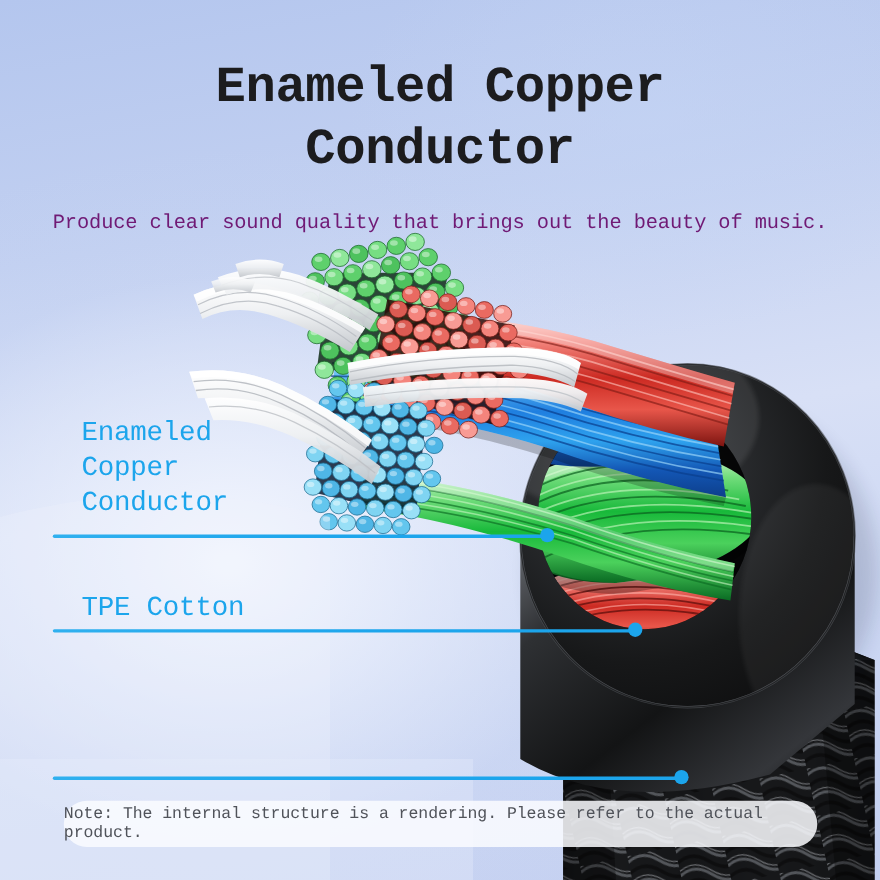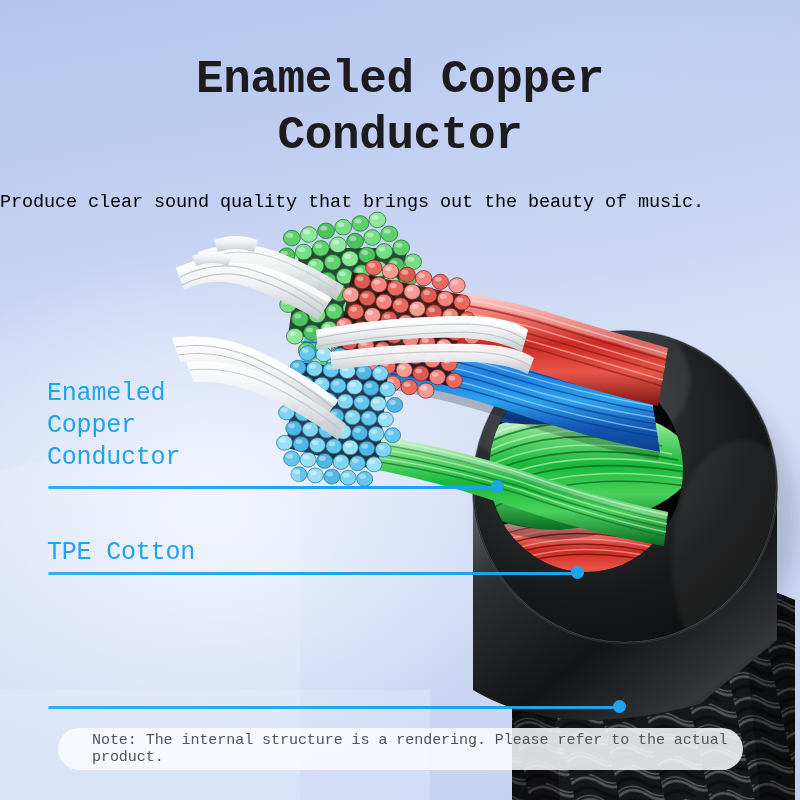--- a/index.html
+++ b/index.html
@@ -50,35 +50,36 @@
     font-size: 46px;
     font-weight: 700;
     line-height: 1.22;
     letter-spacing: -0.4px;
     white-space: pre-line;
   }
   .subhead {
     position: absolute;
     left: 0; right: 0;
     top: 192px;
-    text-align: left;
-    color: #000000;
+    text-align: center;
+    color: #701a75;
     font-size: 18.5px;
     font-weight: 400;
     letter-spacing: -0.1px;
   }
 
   .callout {
     position: absolute;
     color: #1ca5ec;
     font-size: 25px;
     font-weight: 400;
     line-height: 1.28;
     white-space: pre-line;
     letter-spacing: -0.2px;
+    margin-left: 27px;
   }
   #callout-1 { left: 47px; top: 378px; }
   #callout-2 { left: 47px; top: 537px; }
   #callout-3 { left: 47px; top: 622px; }
 
   .leader { position: absolute; height: 14px; }
   .leader .bar {
     position: absolute;
     left: 0; top: 6px;
     height: 2.6px;
@@ -103,21 +104,20 @@
     background: rgba(250,251,255,0.86);
     display: flex;
     align-items: center;
     justify-content: center;
   }
   .note-pill span {
     color: #50535a;
     font-size: 15px;
     font-weight: 400;
     letter-spacing: -0.05px;
-    margin-left: 34px;
   }
 </style>
 </head>
 <body>
 
 <div id="stage">
 
   <div class="bg-base"></div>
   <div class="bg-glow"></div>
   <div class="bg-glow2"></div>

